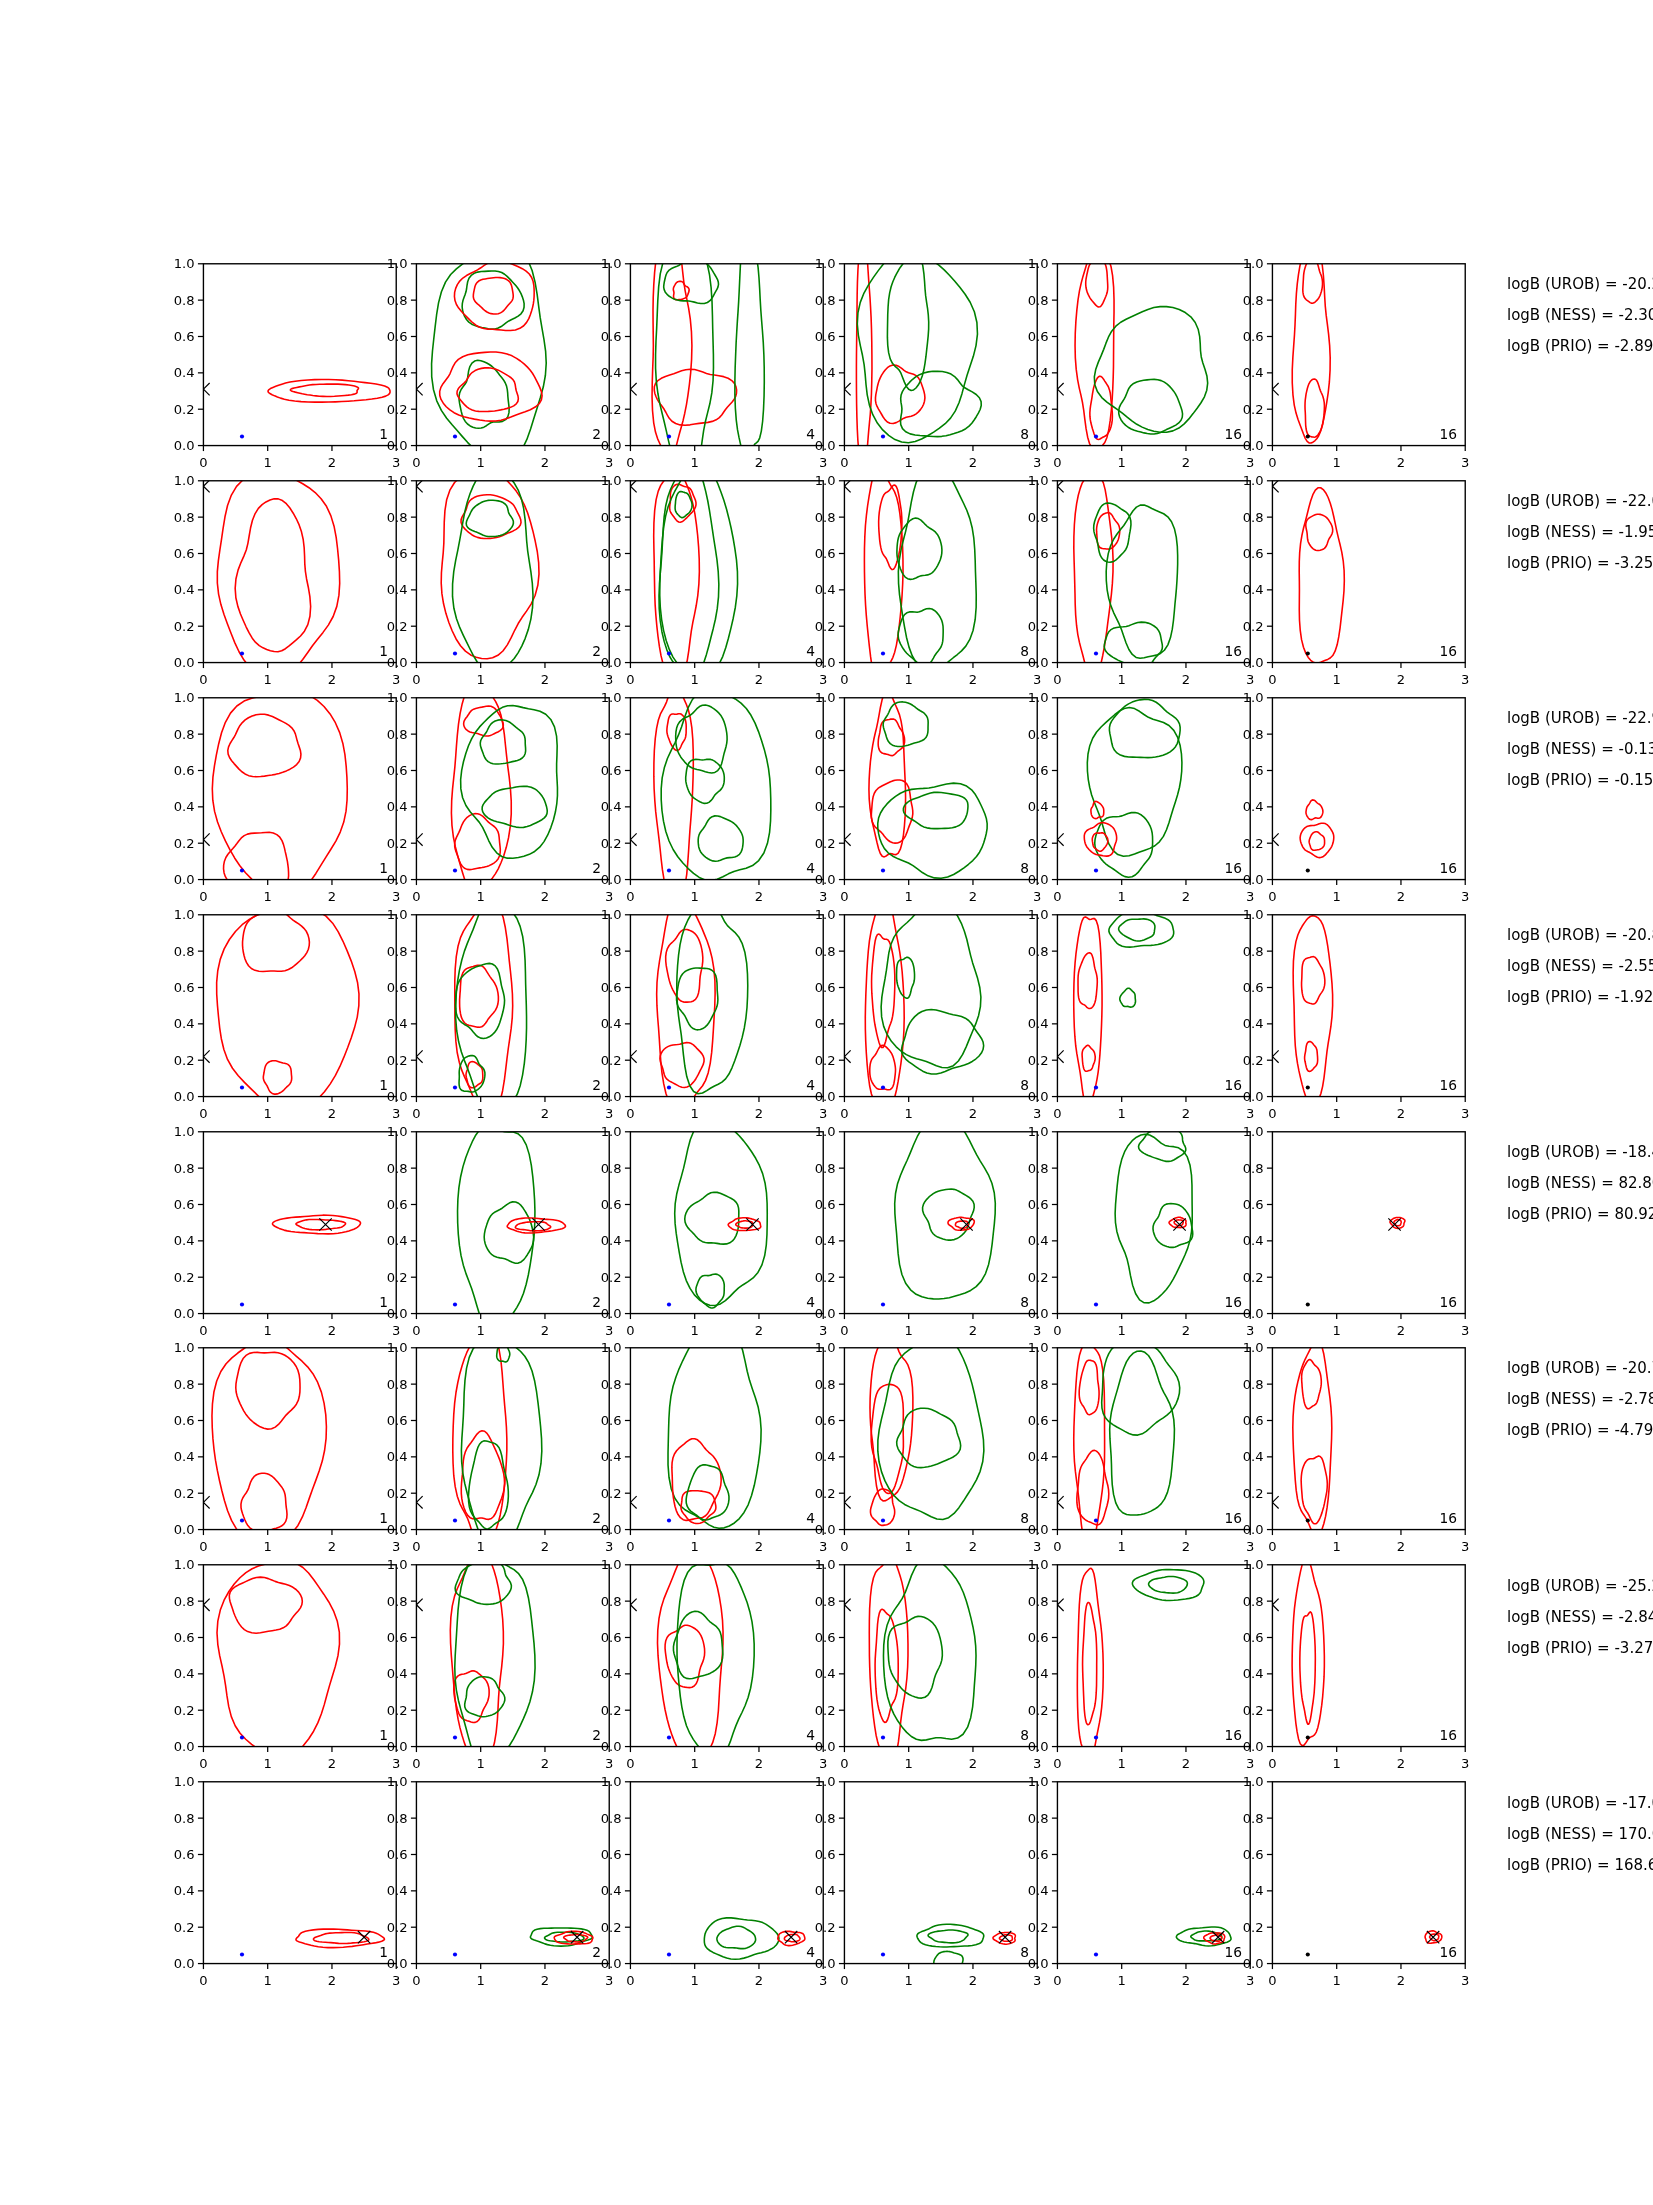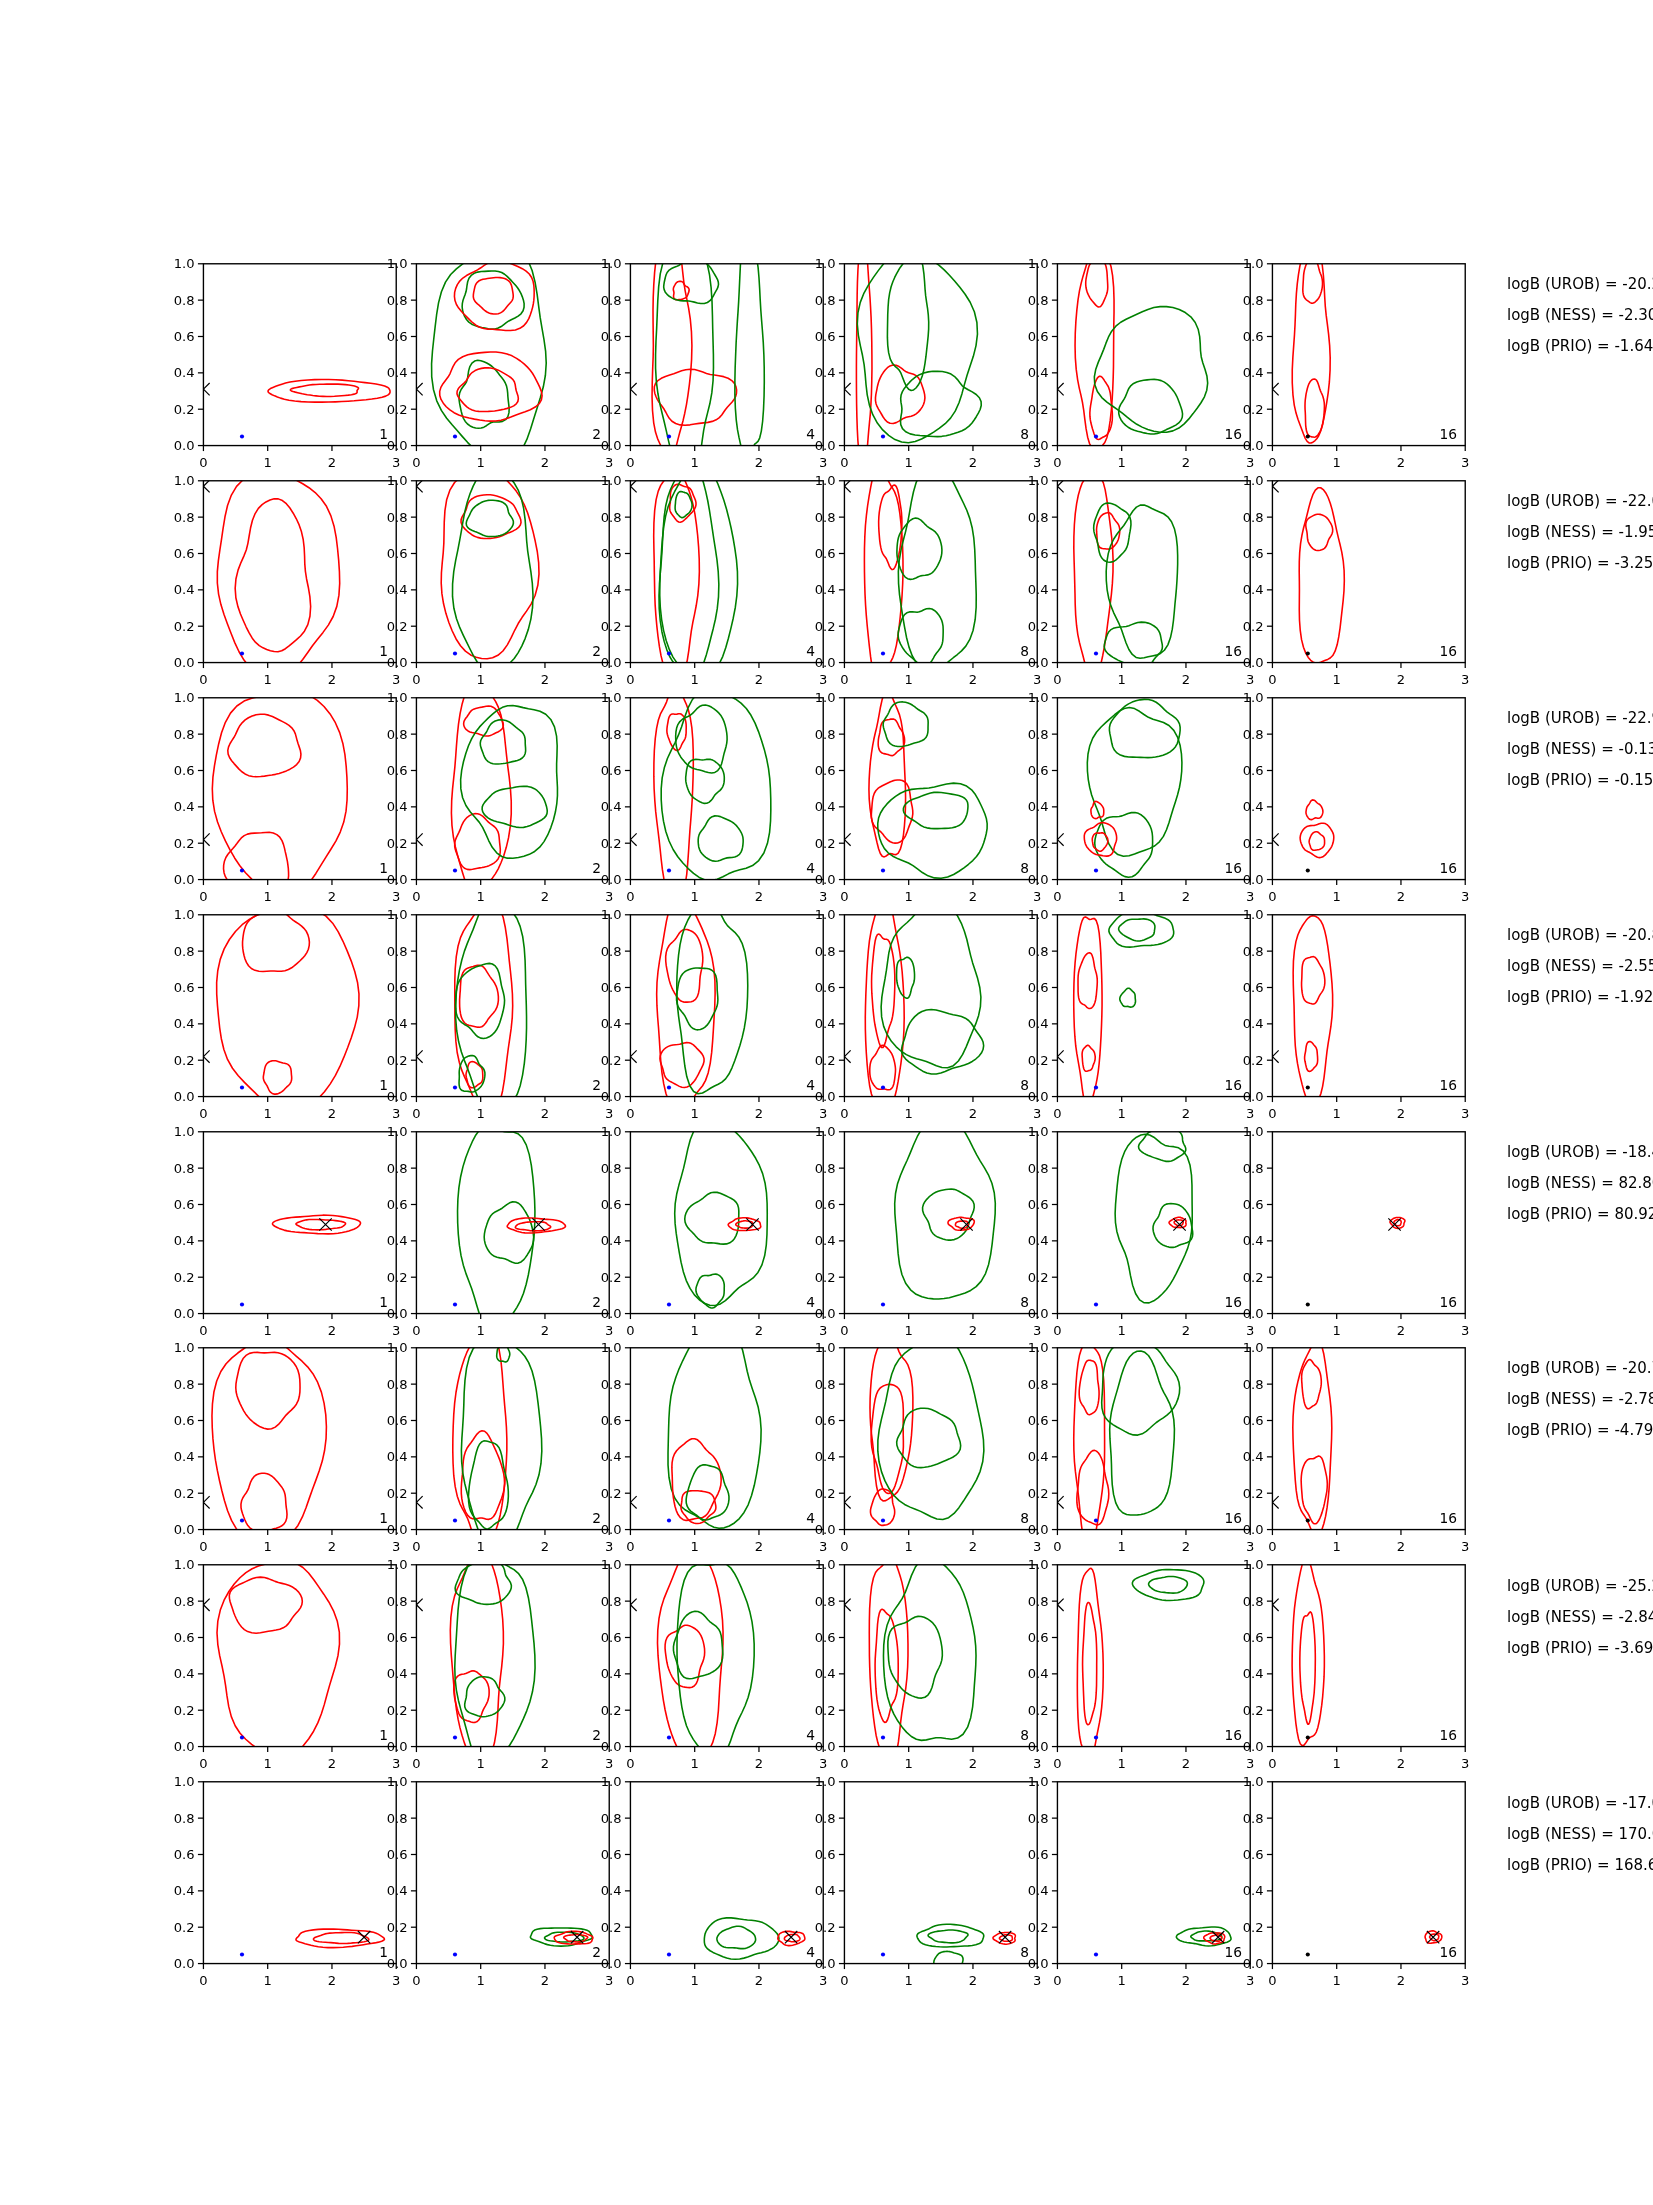--- a/index.html
+++ b/index.html
@@ -254,21 +254,21 @@
         <line x1="0" y1="52.80000000000001" x2="-8" y2="52.80000000000001" stroke="#000" stroke-width="1.8"></line>
         <text x="-13" y="59.30000000000001" text-anchor="end" class="tick-label">0.8</text>
         <line x1="0" y1="0" x2="-8" y2="0" stroke="#000" stroke-width="1.8"></line>
         <text x="-13" y="6.5" text-anchor="end" class="tick-label">1.0</text>
         <text x="268" y="254" text-anchor="end" class="panel-num">16</text>
       </svg>
     </div>
     <div class="row-stats" style="top: 269px;">
       <div>logB (UROB) = -20.22</div>
       <div>logB (NESS) = -2.30</div>
-      <div>logB (PRIO) = -1.64</div>
+      <div>logB (PRIO) = -2.89</div>
     </div>
     <div class="panel" style="left: 169px; top: 471px;">
       <svg width="241" height="222" viewBox="-50 -14 350 322">
         <defs>
           <clipPath id="clip-1-0">
             <rect x="0" y="0" width="280" height="264"></rect>
           </clipPath>
         </defs>
         <g clip-path="url(#clip-1-0)">
           <path d="M197.5 132.0L196.4 115.3L194.8 98.7L192.8 82.2L189.7 65.9L185.0 50.6L178.7 37.1L170.9 26.0L162.3 17.1L153.3 10.1L144.2 4.3L135.2 -0.7L126.1 -4.8L116.8 -7.9L107.3 -9.8L97.7 -10.8L87.8 -10.8L77.6 -9.7L67.3 -6.8L57.2 -1.1L48.1 8.1L40.6 20.7L35.0 35.9L31.3 52.3L28.6 68.8L26.3 84.7L23.9 100.3L21.7 115.9L20.2 132.0L20.2 148.4L22.0 164.5L25.4 179.8L29.9 194.2L34.9 207.9L40.1 221.5L45.5 235.0L51.7 248.3L58.9 260.4L67.3 270.7L76.6 278.4L86.6 283.5L96.9 286.0L107.3 285.9L117.5 283.1L127.2 277.5L136.2 269.4L144.2 259.6L151.5 249.3L158.6 239.2L166.0 229.7L173.7 220.2L181.4 209.6L188.4 197.1L193.7 182.4L196.8 166.1L197.9 149.0L197.5 132.0Z" fill="none" stroke="#ff0000" stroke-width="2.3" stroke-linejoin="round"></path>
@@ -1694,21 +1694,21 @@
         <line x1="0" y1="52.80000000000001" x2="-8" y2="52.80000000000001" stroke="#000" stroke-width="1.8"></line>
         <text x="-13" y="59.30000000000001" text-anchor="end" class="tick-label">0.8</text>
         <line x1="0" y1="0" x2="-8" y2="0" stroke="#000" stroke-width="1.8"></line>
         <text x="-13" y="6.5" text-anchor="end" class="tick-label">1.0</text>
         <text x="268" y="254" text-anchor="end" class="panel-num">16</text>
       </svg>
     </div>
     <div class="row-stats" style="top: 1571px;">
       <div>logB (UROB) = -25.21</div>
       <div>logB (NESS) = -2.84</div>
-      <div>logB (PRIO) = -3.69</div>
+      <div>logB (PRIO) = -3.27</div>
     </div>
     <div class="panel" style="left: 169px; top: 1772px;">
       <svg width="241" height="222" viewBox="-50 -14 350 322">
         <defs>
           <clipPath id="clip-7-0">
             <rect x="0" y="0" width="280" height="264"></rect>
           </clipPath>
         </defs>
         <g clip-path="url(#clip-7-0)">
           <path d="M262.3 227.0L260.5 225.5L258.3 224.1L256.1 222.7L253.8 221.3L250.9 219.9L246.9 218.6L241.6 217.6L235.3 216.8L228.6 216.3L221.8 215.9L215.4 215.5L209.1 215.1L202.7 214.7L196.0 214.2L188.9 214.0L181.6 213.9L174.1 214.0L166.8 214.4L159.8 215.1L153.5 215.9L148.1 217.1L144.1 218.4L141.4 219.9L140.0 221.4L139.0 222.9L138.1 224.3L136.8 225.7L135.3 227.0L134.4 228.5L134.6 230.0L136.3 231.4L139.4 232.7L143.4 233.9L147.6 235.1L151.9 236.2L156.2 237.4L161.0 238.6L166.8 239.7L173.5 240.4L180.8 240.8L188.5 240.9L196.0 240.6L203.1 240.2L209.8 239.6L216.1 239.0L221.9 238.2L227.4 237.4L232.6 236.6L237.9 235.7L243.3 234.9L248.9 234.0L254.3 232.9L258.9 231.6L261.8 230.2L262.9 228.6L262.3 227.0Z" fill="none" stroke="#ff0000" stroke-width="2.3" stroke-linejoin="round"></path>

